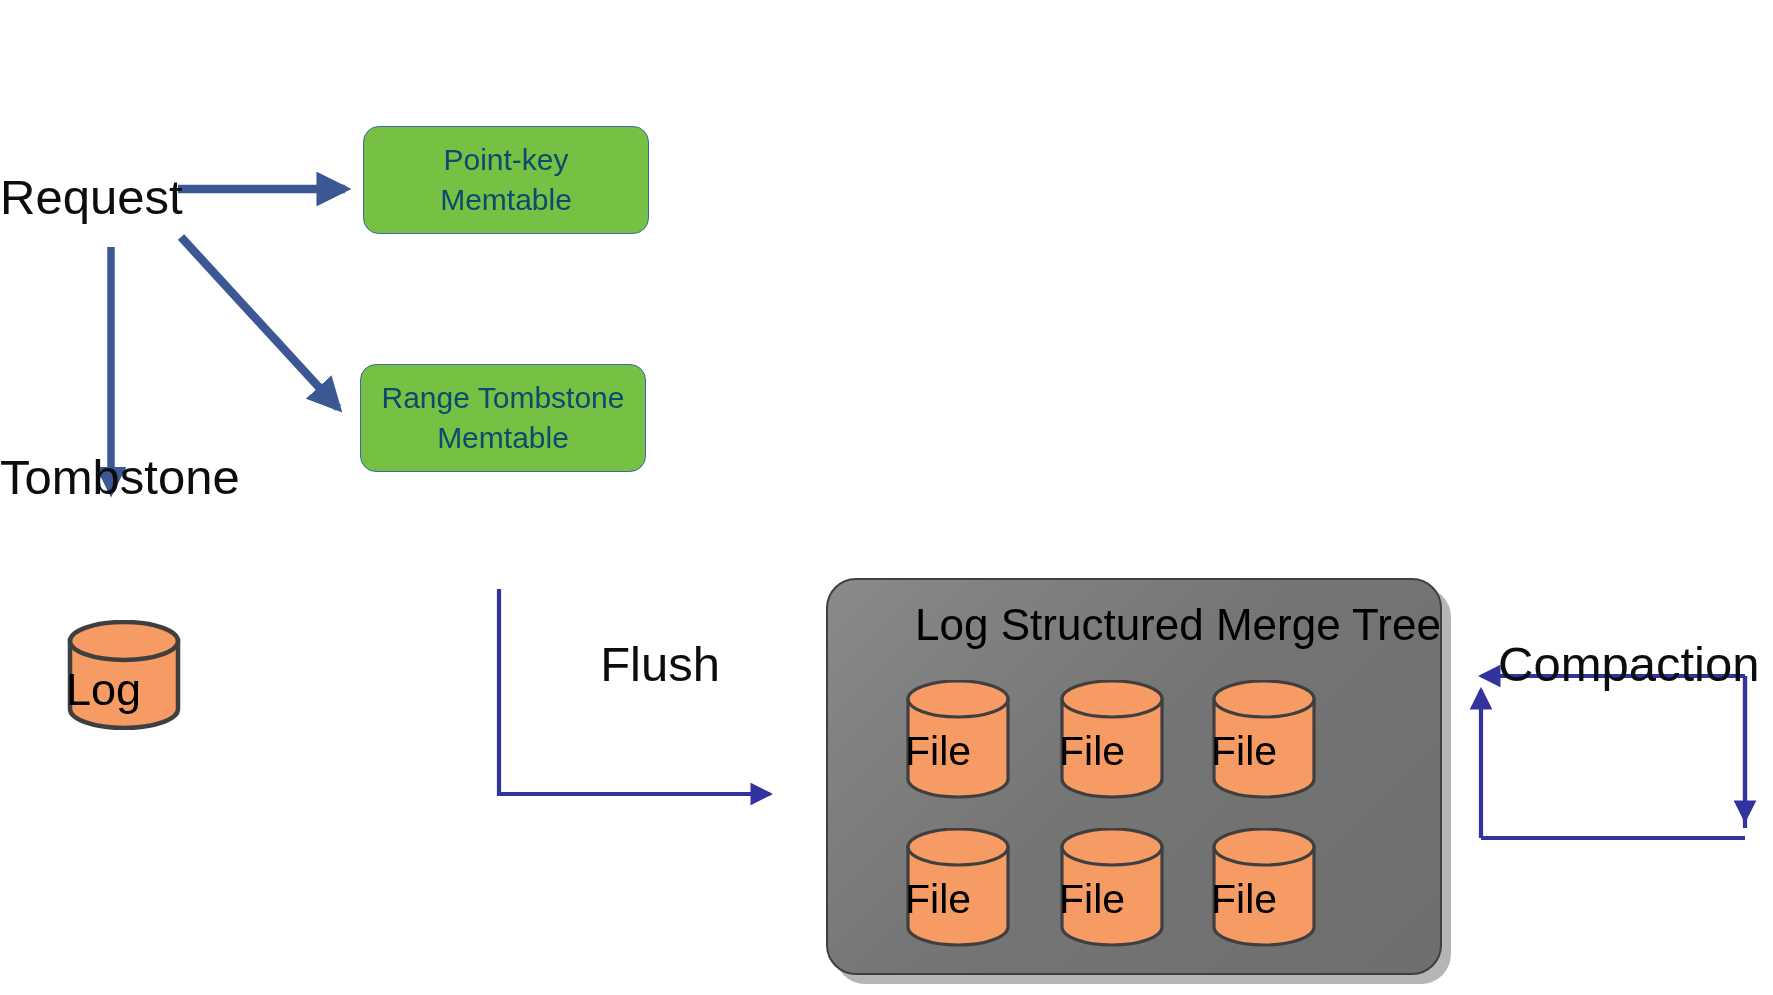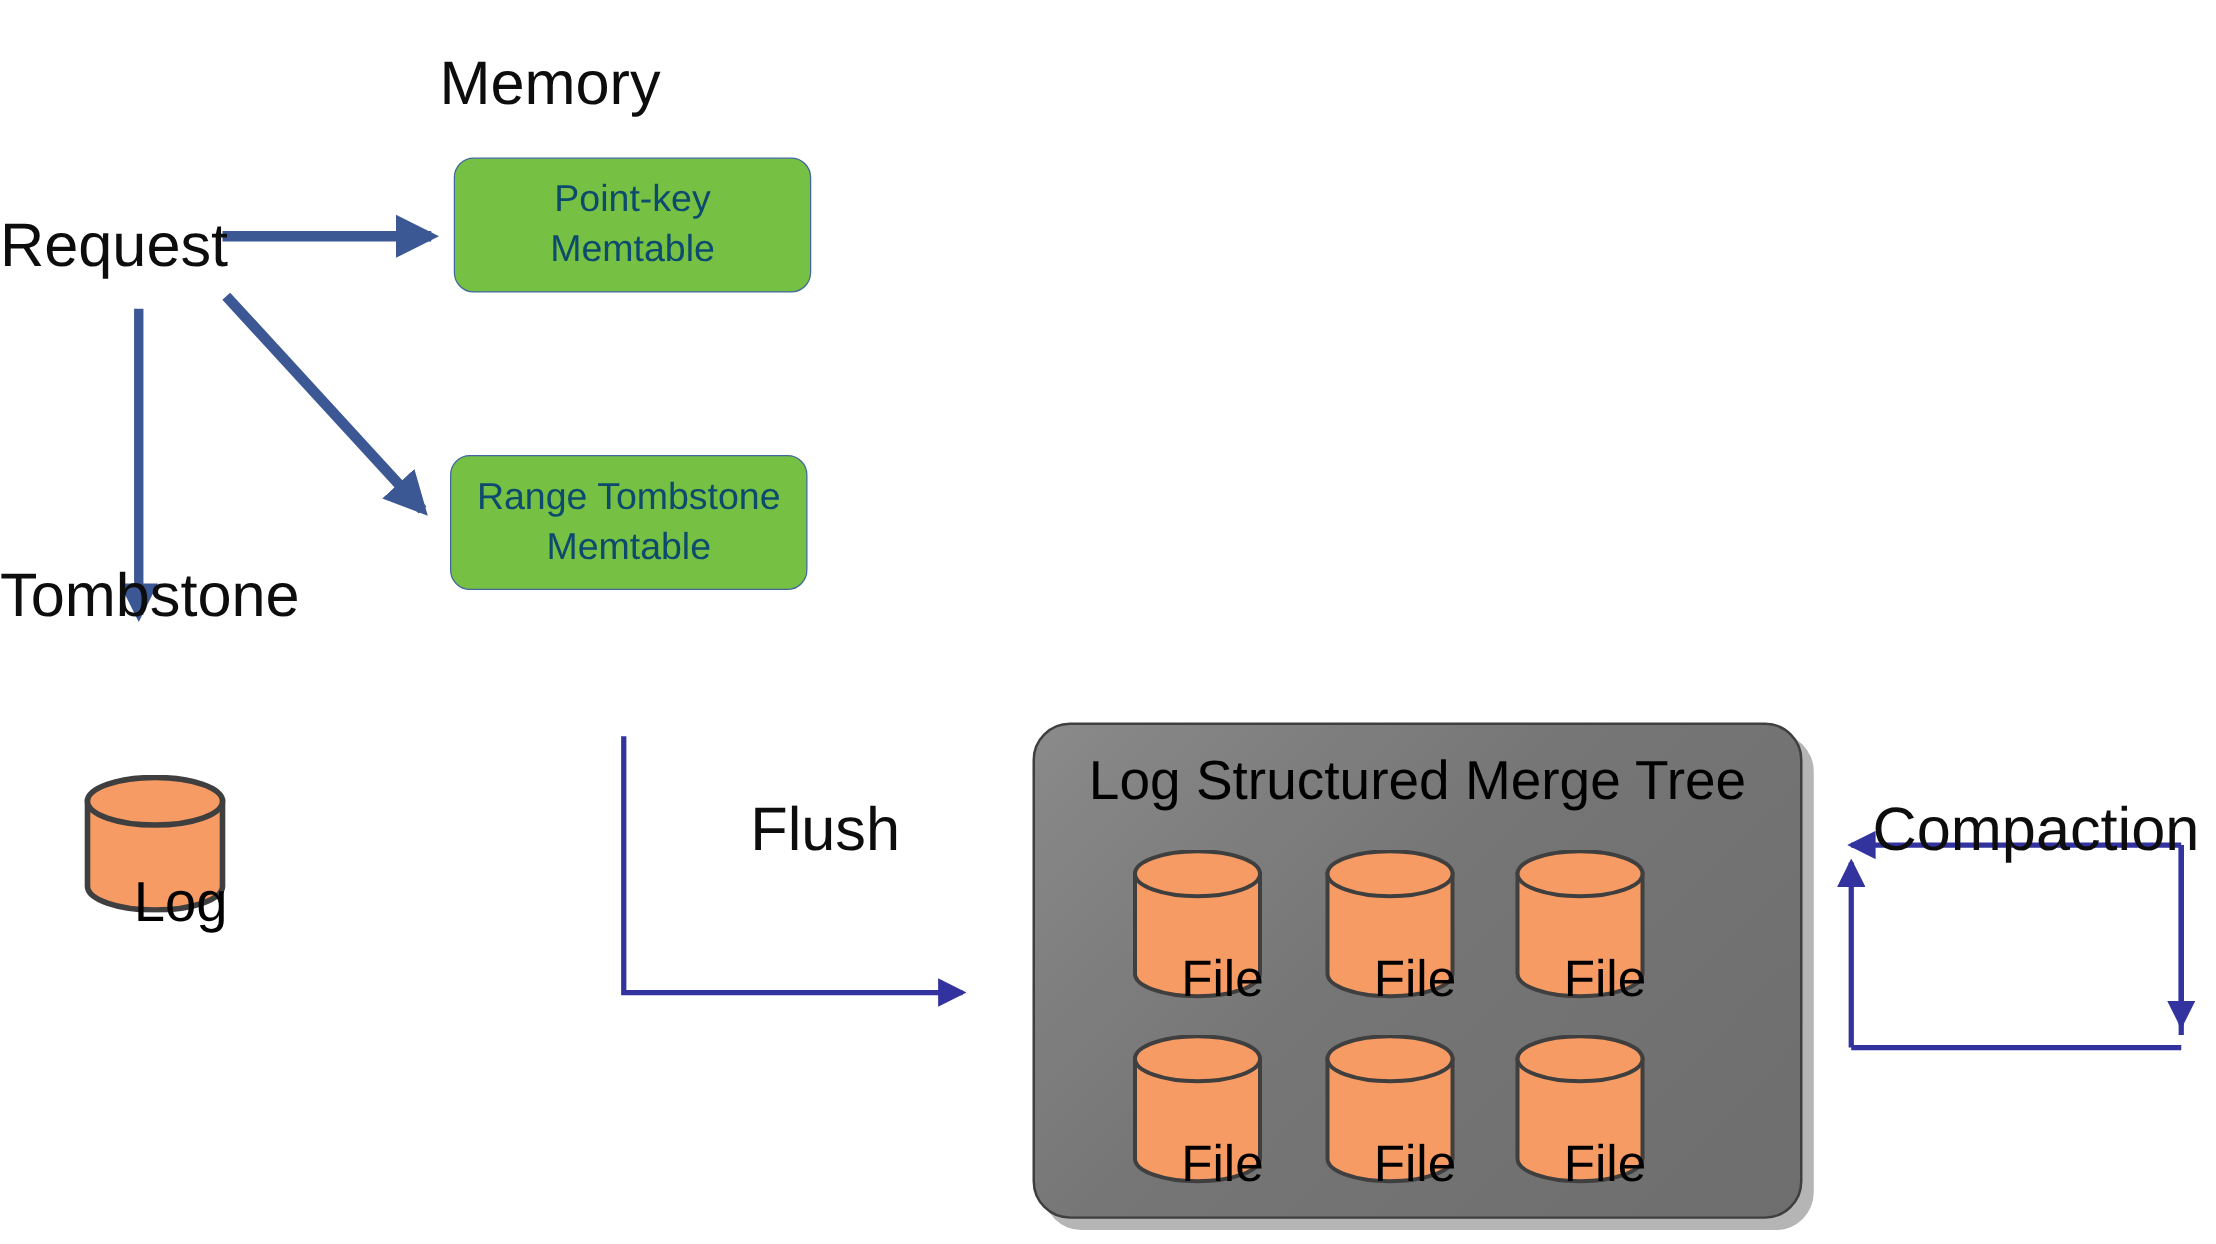--- a/index.html
+++ b/index.html
@@ -53,45 +53,45 @@
     text-align: center;
     line-height: 1.35;
     white-space: pre-line;
   }
   .lsm-box {
     position: absolute;
     border-radius: 30px;
     box-sizing: border-box;
     background: linear-gradient(135deg, #8a8a8a 0%, #818181 18%, #757575 46%, #6e6e6e 100%);
     border: 2px solid #3f3f3f;
+    padding-left: 44px;
   }
   .lsm-shadow {
     position: absolute;
     border-radius: 30px;
     background: rgba(120,120,120,0.55);
   }
   .lsm-title {
     position: absolute;
     width: 100%;
     text-align: center;
     font-size: 44px;
     color: #000000;
     white-space: pre;
   }
   .cyl {
     position: absolute;
   }
   .cyl-text {
     position: absolute;
     width: 100%;
-    text-align: right;
+    text-align: left;
     font-size: 41px;
     color: #000000;
     white-space: pre;
-    margin-top: 32px;
   }
   .log-text {
     font-size: 45px;
   }
 </style>
 </head>
 <body>
 
 <div id="canvas">
 
@@ -127,21 +127,20 @@
       <path d="M 1745 676 L 1745 828" fill="none" stroke="#3333A0" stroke-width="4.2"></path>
       <path d="M 1481 838 L 1745 838" fill="none" stroke="#3333A0" stroke-width="4.2"></path>
     </g>
 
     <g>
       <line x1="1481" y1="838" x2="1481" y2="690" stroke="#3333A0" stroke-width="4.2" marker-end="url(#head-flow)"></line>
       <line x1="1745" y1="676" x2="1745" y2="820" stroke="#3333A0" stroke-width="4.2" marker-end="url(#head-flow)"></line>
     </g>
   </svg>
 
-  <div class="label plain-label" style="left:300px; top:38px; width:280px;">Memory</div>
 
   <div class="label plain-label" style="left:0px; top:168px; width:180px;">Request</div>
 
   <div class="label plain-label" style="left:0px; top:448px; width:230px;">Tombstone</div>
 
   <div class="label plain-label" style="left:520px; top:635px; width:200px; text-align:right;">Flush</div>
 
   <div class="label plain-label" style="left:1498px; top:635px; width:260px; text-align:right;">Compaction</div>
 
   <div class="memtable-box" style="left:363px; top:126px; width:286px; height:108px;">

